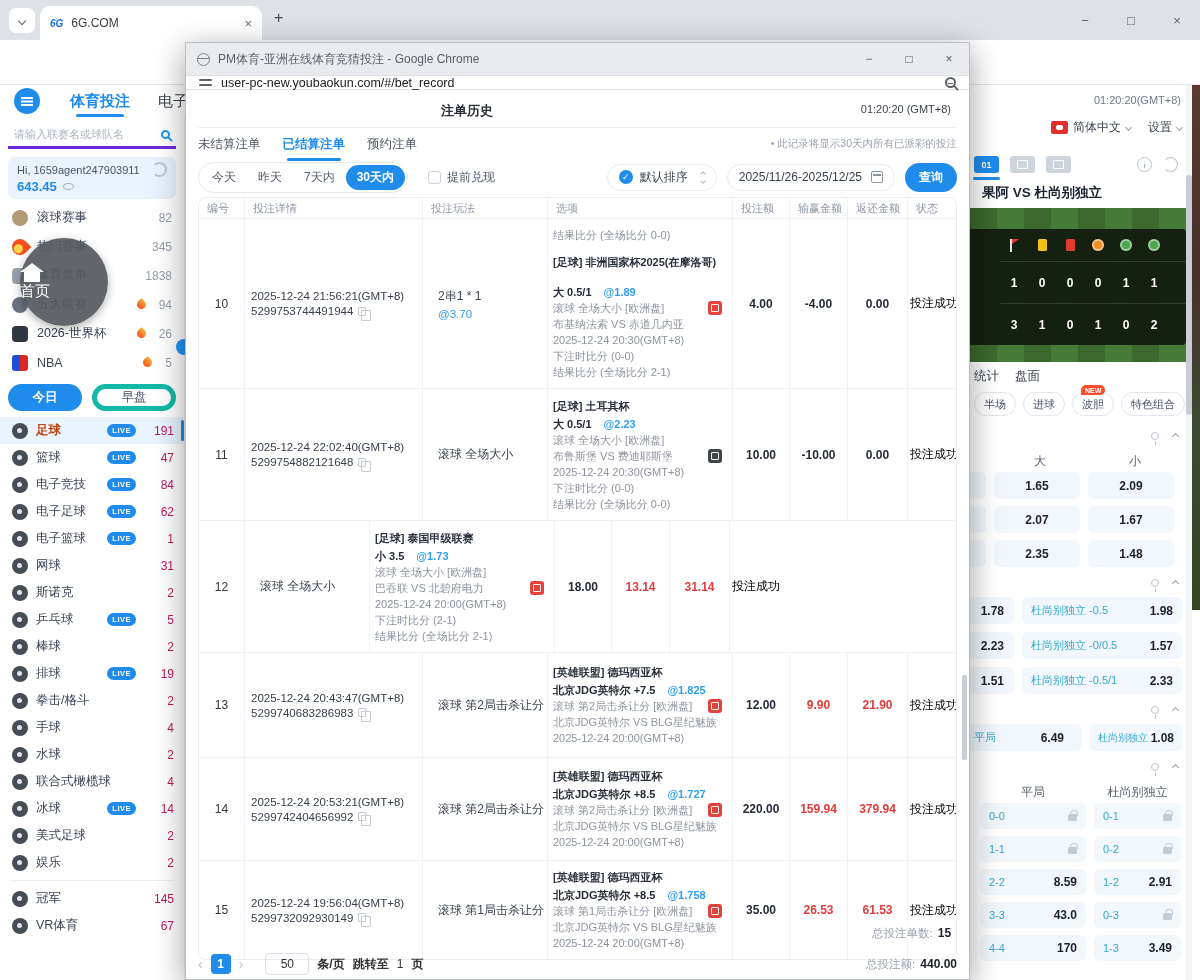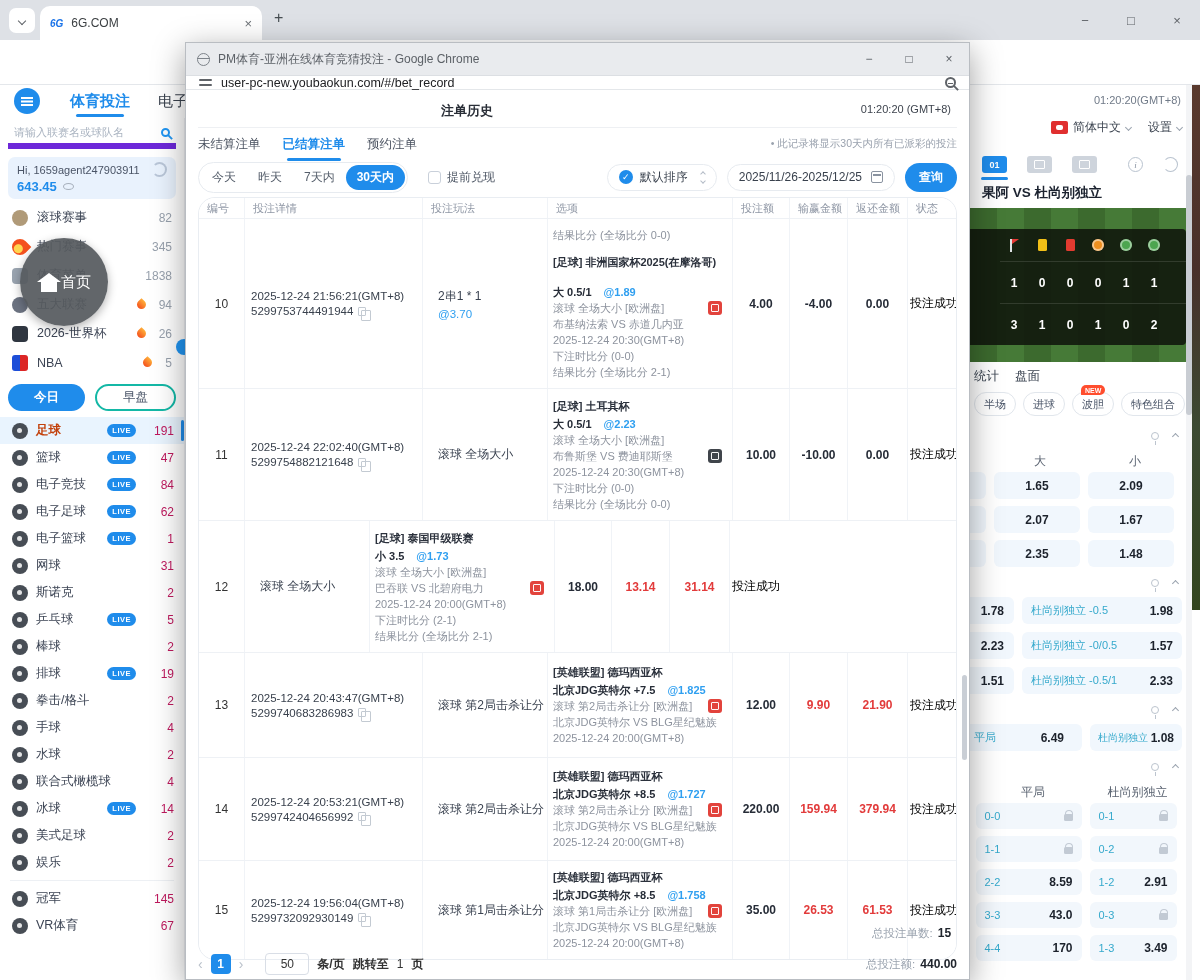--- a/index.html
+++ b/index.html
@@ -49,63 +49,63 @@
   .flame { display:inline-block; width:9px; height:9px; background:linear-gradient(#ffb03a,#f4511e); border-radius:0 50% 50% 50%; transform:rotate(45deg); margin-right:4px; }
 
   
   .pnav { position:absolute; top:85px; left:0; width:185px; height:33px; background:#fff; overflow:hidden; }
   .navmenu-btn { position:absolute; left:14px; top:3px; width:26px; height:26px; border-radius:50%; background:#1f8ceb; }
   .navmenu-btn::before { content:""; position:absolute; left:7px; top:9px; width:12px; height:2px; background:#fff; box-shadow:0 3.5px 0 #fff, 0 7px 0 #fff; }
   .nav-sports { position:absolute; left:70px; top:7px; font-size:15px; font-weight:bold; color:#1f8ceb; }
   .nav-sports::after { content:""; position:absolute; left:6px; right:6px; bottom:-6px; height:3px; background:#1f8ceb; border-radius:2px; }
   .nav-esports { position:absolute; left:158px; top:7px; font-size:15px; color:#3a424e; white-space:nowrap; }
   .sidebar { position:absolute; left:0; top:118px; width:185px; bottom:0; background:#fff; border-right:1px solid #eef0f3; }
-  .sbsearch { margin:4px 8px 0; height:27px; display:flex; align-items:center; justify-content:space-between; padding:0 6px; border-bottom:6px solid #6d28d9; }
+  .sbsearch { margin:4px 8px 0; height:27px; display:flex; align-items:center; justify-content:space-between; padding:0 6px; border-bottom:3px solid #6d28d9; }
   .sbsearch .ph { font-size:11px; color:#a9b3c0; }
   .userbox { margin:8px 8px 4px; background:#e9f2fd; border-radius:7px; padding:5px 9px; }
   .userbox .row1 { display:flex; align-items:center; justify-content:space-between; font-size:11px; color:#4a5466; }
   .refr { width:15px; height:15px; border:2px solid #b9c6d8; border-radius:50%; border-left-color:transparent; }
   .userbox .row2 { margin-top:2px; display:flex; align-items:center; }
   .userbox .row2 b { color:#1f8ceb; font-size:13px; }
   .menu { margin-top:2px; }
   .mitem { height:29px; display:flex; align-items:center; padding:0 12px; gap:9px; }
   .micon { width:16px; height:16px; border-radius:4px; flex:none; background:#8a94a0; }
   .micon.doc { background:#43a047; } .micon.ball { background:#b09a78; border-radius:50%; }
   .micon.fire { background:radial-gradient(circle at 50% 65%, #ffd54f 0 4px, #f4511e 5px); border-radius:50% 0 50% 50%; transform:rotate(45deg); }
   .micon.grid { background:#9aa4b0; } .micon.ball2 { background:#6b7280; border-radius:50%; }
   .micon.cup { background:#2f3640; } .micon.nba { background:linear-gradient(90deg,#1d4ed8 50%,#dc2626 50%); border-radius:3px; }
   .mlabel { flex:1; font-size:12.5px; color:#3c4454; }
   .mcount { color:#97a0ac; font-size:12px; }
   .togglerow { display:flex; gap:10px; padding:7px 8px 6px; }
-  .tg { flex:1; height:27px; border-radius:14px; display:flex; align-items:center; justify-content:center; font-size:12.5px; color:#4a5568; background:#fff; border:2px solid #14b8a6; }
+  .tg { flex:1; height:27px; border-radius:14px; display:flex; align-items:center; justify-content:center; font-size:12.5px; color:#4a5568; background:#fff; border:5px solid #14b8a6; }
   .tg.on { background:#1f8ceb; color:#fff; border:none; font-weight:bold; }
   .sitem { height:27px; display:flex; align-items:center; padding:0 10px 0 12px; gap:8px; position:relative; }
   .sic { width:16px; height:16px; border-radius:50%; background:#474d55; flex:none; position:relative; }
   .sic::after { content:""; position:absolute; left:5px; top:5px; width:5px; height:5px; border-radius:50%; background:rgba(255,255,255,.85); }
   .slabel { flex:1; font-size:12.5px; color:#3c4454; }
   .livebadge { background:#1f8ceb; color:#fff; font-size:7.5px; font-weight:bold; padding:2px 5px; border-radius:8px; margin-right:4px; letter-spacing:.5px; }
   .scount { width:26px; text-align:right; color:#be185d; font-size:12px; }
   .sitem.on { background:#e9f4fe; }
   .sitem.on .slabel { color:#c2410c; font-weight:bold; }
   .sitem.on::after { content:""; position:absolute; right:0; top:3px; bottom:3px; width:3px; background:#1f8ceb; border-radius:2px; }
   .sdivider { border-top:1px solid #edf0f4; margin:4px 10px; }
-  .homebtn { position:absolute; left:20px; top:238px; width:88px; height:88px; border-radius:50%; background:rgba(86,90,95,.93); z-index:6; display:flex; flex-direction:row; align-items:center; justify-content:center; gap:0; color:#fff; font-size:15px; box-shadow:0 3px 10px rgba(0,0,0,.3); }
+  .homebtn { position:absolute; left:20px; top:238px; width:88px; height:88px; border-radius:50%; background:rgba(86,90,95,.93); z-index:6; display:flex; flex-direction:column; justify-content:center; gap:0; color:#fff; font-size:15px; box-shadow:0 3px 10px rgba(0,0,0,.3); }
   .house { position:relative; width:24px; height:19px; }
   .house::before { content:""; position:absolute; left:0; top:0; border-left:12px solid transparent; border-right:12px solid transparent; border-bottom:9px solid #fff; }
   .house::after { content:""; position:absolute; left:4px; top:9px; width:16px; height:10px; background:#fff; }
   .blue-sliver { position:absolute; left:176px; top:339px; width:16px; height:16px; border-radius:50%; background:#2196f3; z-index:2; }
 
   
   .rpanel { position:absolute; left:970px; top:85px; width:216px; bottom:0; background:#fff; overflow:hidden; z-index:1; }
   .rp-time { position:absolute; top:9px; right:5px; font-size:11px; color:#707a88; }
   .rp-langrow { position:absolute; top:34px; right:4px; display:flex; align-items:center; gap:5px; font-size:12px; color:#3c4450; }
   .langflag { width:17px; height:13px; border-radius:2px; background:#e02f2f; position:relative; }
   .langflag::after { content:""; position:absolute; left:5px; top:4px; width:7px; height:5px; border-radius:2px; background:#fff; }
   .rp-set { margin-left:12px; }
-  .rp-tabs { position:absolute; top:71px; left:12px; right:8px; display:flex; align-items:center; gap:20px;justify-content:space-between; }
+  .rp-tabs { position:absolute; top:71px; left:4px; right:8px; display:flex; align-items:center; gap:11px;justify-content:space-between; }
   .rtab { width:25px; height:17px; border-radius:3px; background:#1f8ceb; color:#fff; font-size:9px; font-weight:bold; display:flex; align-items:center; justify-content:center; position:relative; }
   .rtab.on::after { content:""; position:absolute; left:-1px; right:-1px; bottom:-7px; height:3px; background:#1f8ceb; border-radius:2px; }
   .rtab.g { background:#ced4dc; }
   .rtab.g::before { content:""; width:9px; height:7px; border:1.5px solid #fff; border-radius:1px; }
   .rp-info,.rp-refresh { width:15px; height:15px; border-radius:50%; border:1.5px solid #b9c3cf; color:#8a95a3; font-size:9px; font-style:italic; font-family:"Liberation Serif",serif; display:flex; align-items:center; justify-content:center; }
   .rp-info { margin-left:auto; }
   .rp-refresh { border-left-color:transparent; font-style:normal; }
   .rp-match { position:absolute; top:99px; left:12px; font-size:13.5px; font-weight:bold; color:#1c2330; white-space:nowrap; }
   .rp-field { position:absolute; top:123px; height:154px; left:0; right:0; background:repeating-linear-gradient(90deg,#3c6a2e 0 27px,#467a37 27px 54px); }
   .rp-board { position:absolute; left:-62px; right:0; top:21px; bottom:17px; background:rgba(16,22,13,.88); border-radius:4px; padding-left:92px; }
@@ -141,21 +141,21 @@
   .hcl { margin-left:-40px; width:84px; justify-content:flex-end; padding-right:10px; flex:none; }
   .hcm { margin-left:8px; flex:1; justify-content:space-between; padding:0 9px; }
   .teal { color:#35a9cc; font-size:11px; }
   .x2row { display:flex; align-items:center; margin-bottom:4px; }
   .x2l { margin-left:-34px; width:146px; justify-content:space-between; padding:0 18px 0 38px; flex:none; }
   .x2r { margin-left:8px; flex:1; justify-content:space-between; padding:0 8px; }
   .x2r .teal { font-size:10px; }
   .scheads { display:flex; height:22px; align-items:center; font-size:12px; color:#5b6472; margin-top:2px; }
   .scheads span:first-child { width:106px; margin-left:10px; text-align:center; }
   .scheads span:last-child { width:87px; margin-left:8px; text-align:center; }
-  .scrow { display:flex; align-items:center; margin-bottom:7px;justify-content:center; }
+  .scrow { display:flex; align-items:center; padding-left:10px; margin-bottom:7px; }
   .scbox { height:26px; background:#f2f7fc; border-radius:6px; display:flex; align-items:center; justify-content:space-between; padding:0 9px; }
   .scbox b { font-size:12px; color:#1c222c; }
   .scbox.b1 { width:106px; } .scbox.b2 { width:87px; margin-left:8px; }
   .pgscroll { position:absolute; left:1186px; top:85px; width:6px; bottom:0; background:#f3f4f6; }
   .pgthumb { position:absolute; left:1186px; top:175px; width:6px; height:240px; background:#c9cdd3; border-radius:3px; }
   .vsliver { position:absolute; left:1192px; top:85px; width:8px; height:525px; background:linear-gradient(#5a3a2e,#48302a 35%,#3c4a33 65%,#32451f); }
 
   
   .popup { position:absolute; left:185px; top:42px; width:785px; height:938px; background:#fff; z-index:10; box-shadow:0 8px 30px rgba(0,0,0,.38); border:1px solid #b9bdc2; display:flex; flex-direction:column; }
   .p-titlebar { height:33px; background:#e9ebee; border-bottom:1px solid #dcdfe3; display:flex; align-items:center; padding-left:11px; flex:none; }
@@ -180,21 +180,21 @@
   .quickgroup { display:flex; border:1px solid #e7ebf0; border-radius:16px; padding:2px; }
   .qbtn { padding:4px 11px; font-size:12px; color:#555e6b; border-radius:14px; }
   .qbtn.on { background:#1f8ceb; color:#fff; font-weight:bold; }
   .chk { display:flex; align-items:center; gap:6px; margin-left:20px; font-size:12px; color:#4e5765; }
   .cbox { width:13px; height:13px; border:1.5px solid #c9d0da; border-radius:3px; }
   .sortsel { margin-left:auto; height:27px; border:1px solid #e7ebf0; border-radius:15px; display:flex; align-items:center; gap:7px; padding:0 11px; font-size:12px; color:#39414d; }
   .bluechk { width:14px; height:14px; border-radius:50%; background:#1f8ceb; color:#fff; font-size:9px; font-weight:bold; display:flex; align-items:center; justify-content:center; }
   .carets { display:flex; flex-direction:column; gap:3px; margin-left:6px; }
   .datebox { margin-left:10px; height:27px; border:1px solid #e7ebf0; border-radius:15px; display:flex; align-items:center; gap:9px; padding:0 11px; font-size:12px; color:#39414d; }
   .qbtn-search { margin-left:10px; background:#1f8ceb; color:#fff; border-radius:15px; padding:6px 14px; font-size:12px; font-weight:bold; }
-  .btable { margin-top:3px; border:1px solid #e9edf2; border-radius:17px; overflow:hidden; }
+  .btable { margin-top:3px; border:1px solid #e9edf2; border-radius:8px; overflow:hidden; }
   .brow { display:flex; border-top:1px solid #eef1f5; background:#fff; }
   .brow:first-child { border-top:none; }
   .bc { display:flex; align-items:center; justify-content:center; font-size:12px; }
   .bc + .bc { border-left:1px solid #f0f3f7; }
   .c1 { flex:0 0 45px; } .c2 { flex:0 0 178px; flex-direction:column; align-items:flex-start; justify-content:center; padding-left:6px; }
   .c3 { flex:0 0 125px; flex-direction:column; align-items:flex-start; justify-content:center; padding-left:15px; }
   .c4 { flex:0 0 185px; flex-direction:column; align-items:stretch; justify-content:center; padding:8px 10px 8px 5px; }
   .c5 { flex:0 0 57px; } .c6 { flex:0 0 58px; } .c7 { flex:0 0 60px; } .c8 { flex:0 0 53px; }
   .bhead { height:20px; }
   .bhead .bc { justify-content:flex-start; padding:0 0 0 8px; color:#8f97a5; font-size:11px; align-items:center; flex-direction:row; }

